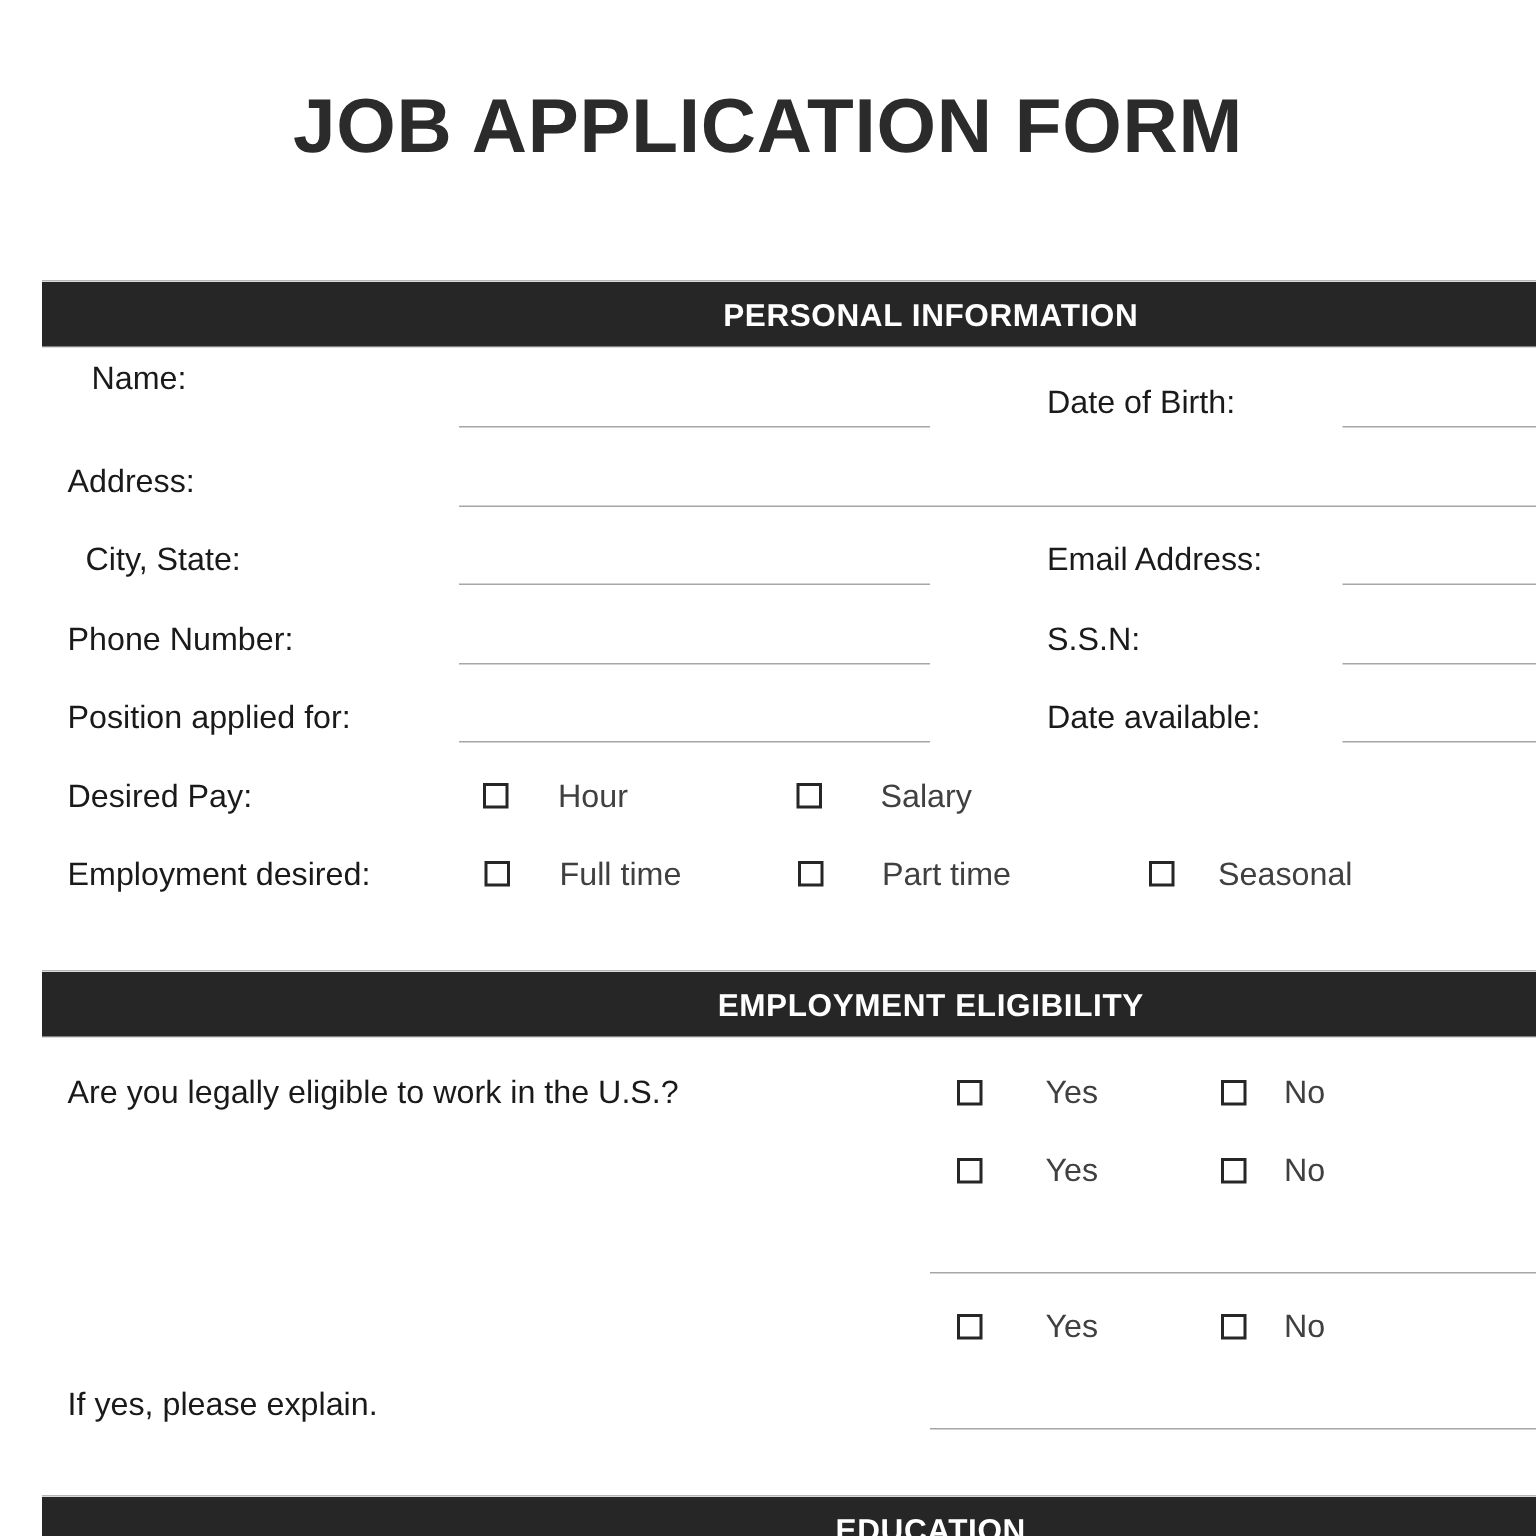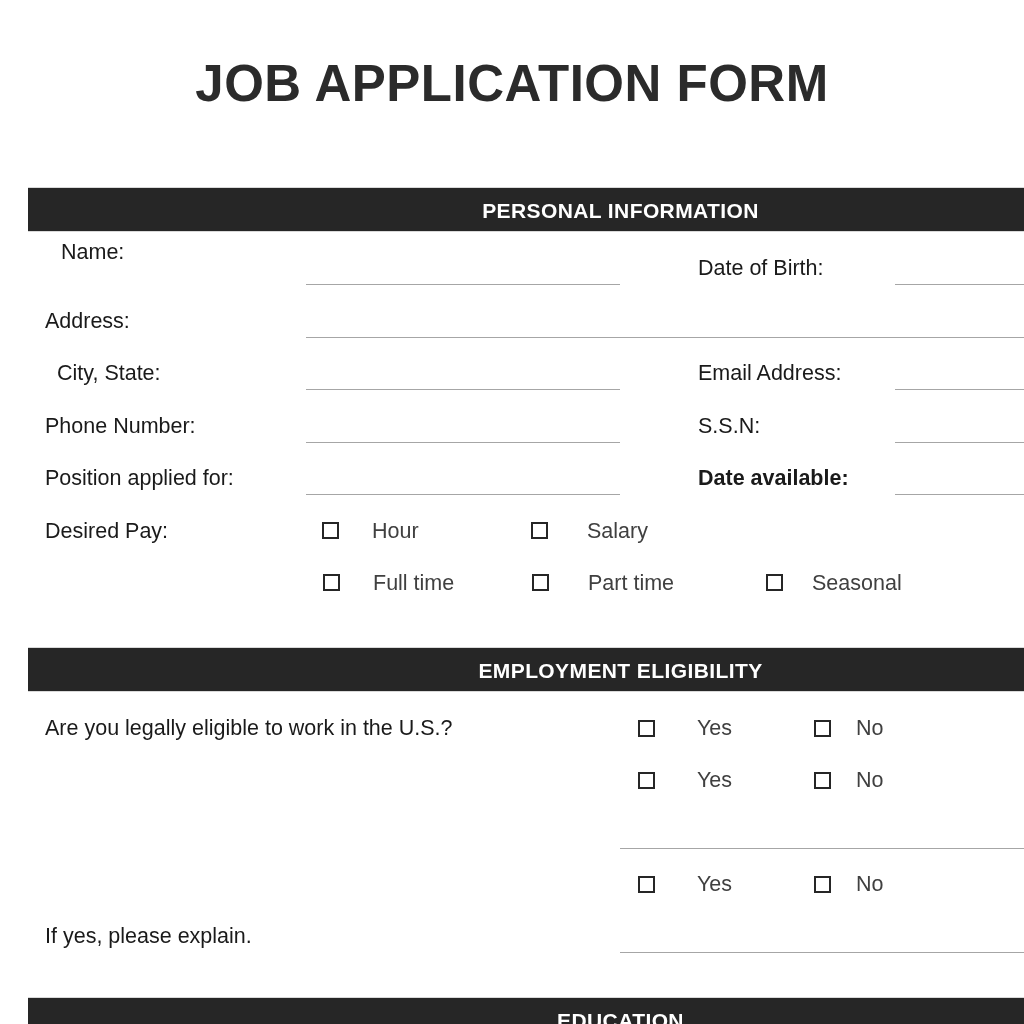--- a/index.html
+++ b/index.html
@@ -130,31 +130,32 @@
 
   <div class="field-label" style="left:45px; top:416px;">Phone Number:</div>
   <div class="rule" style="left:306px; top:442px; width:314px;"></div>
 
   <div class="field-label" style="left:698px; top:416px;">S.S.N:</div>
   <div class="rule" style="left:895px; top:442px; width:145px;"></div>
 
   <div class="field-label" style="left:45px; top:468px;">Position applied for:</div>
   <div class="rule" style="left:306px; top:494px; width:314px;"></div>
 
-  <div class="field-label" style="left:698px; top:468px;font-weight:bold;">Date available:</div>
+  <div class="field-label" style="left:698px; top:468px;">Date available:</div>
   <div class="rule" style="left:895px; top:494px; width:145px;"></div>
 
   <div class="field-label" style="left:45px; top:521px;">Desired Pay:</div>
 
   <div class="checkbox" style="left:322px; top:522px;"></div>
   <div class="choice-label" style="left:372px; top:521px;">Hour</div>
 
   <div class="checkbox" style="left:531px; top:522px;"></div>
   <div class="choice-label" style="left:587px; top:521px;">Salary</div>
 
+  <div class="field-label" style="left:45px; top:573px;">Employment desired:</div>
 
   <div class="checkbox" style="left:323px; top:574px;"></div>
   <div class="choice-label" style="left:373px; top:573px;">Full time</div>
 
   <div class="checkbox" style="left:532px; top:574px;"></div>
   <div class="choice-label" style="left:588px; top:573px;">Part time</div>
 
   <div class="checkbox" style="left:766px; top:574px;"></div>
   <div class="choice-label" style="left:812px; top:573px;">Seasonal</div>
 

